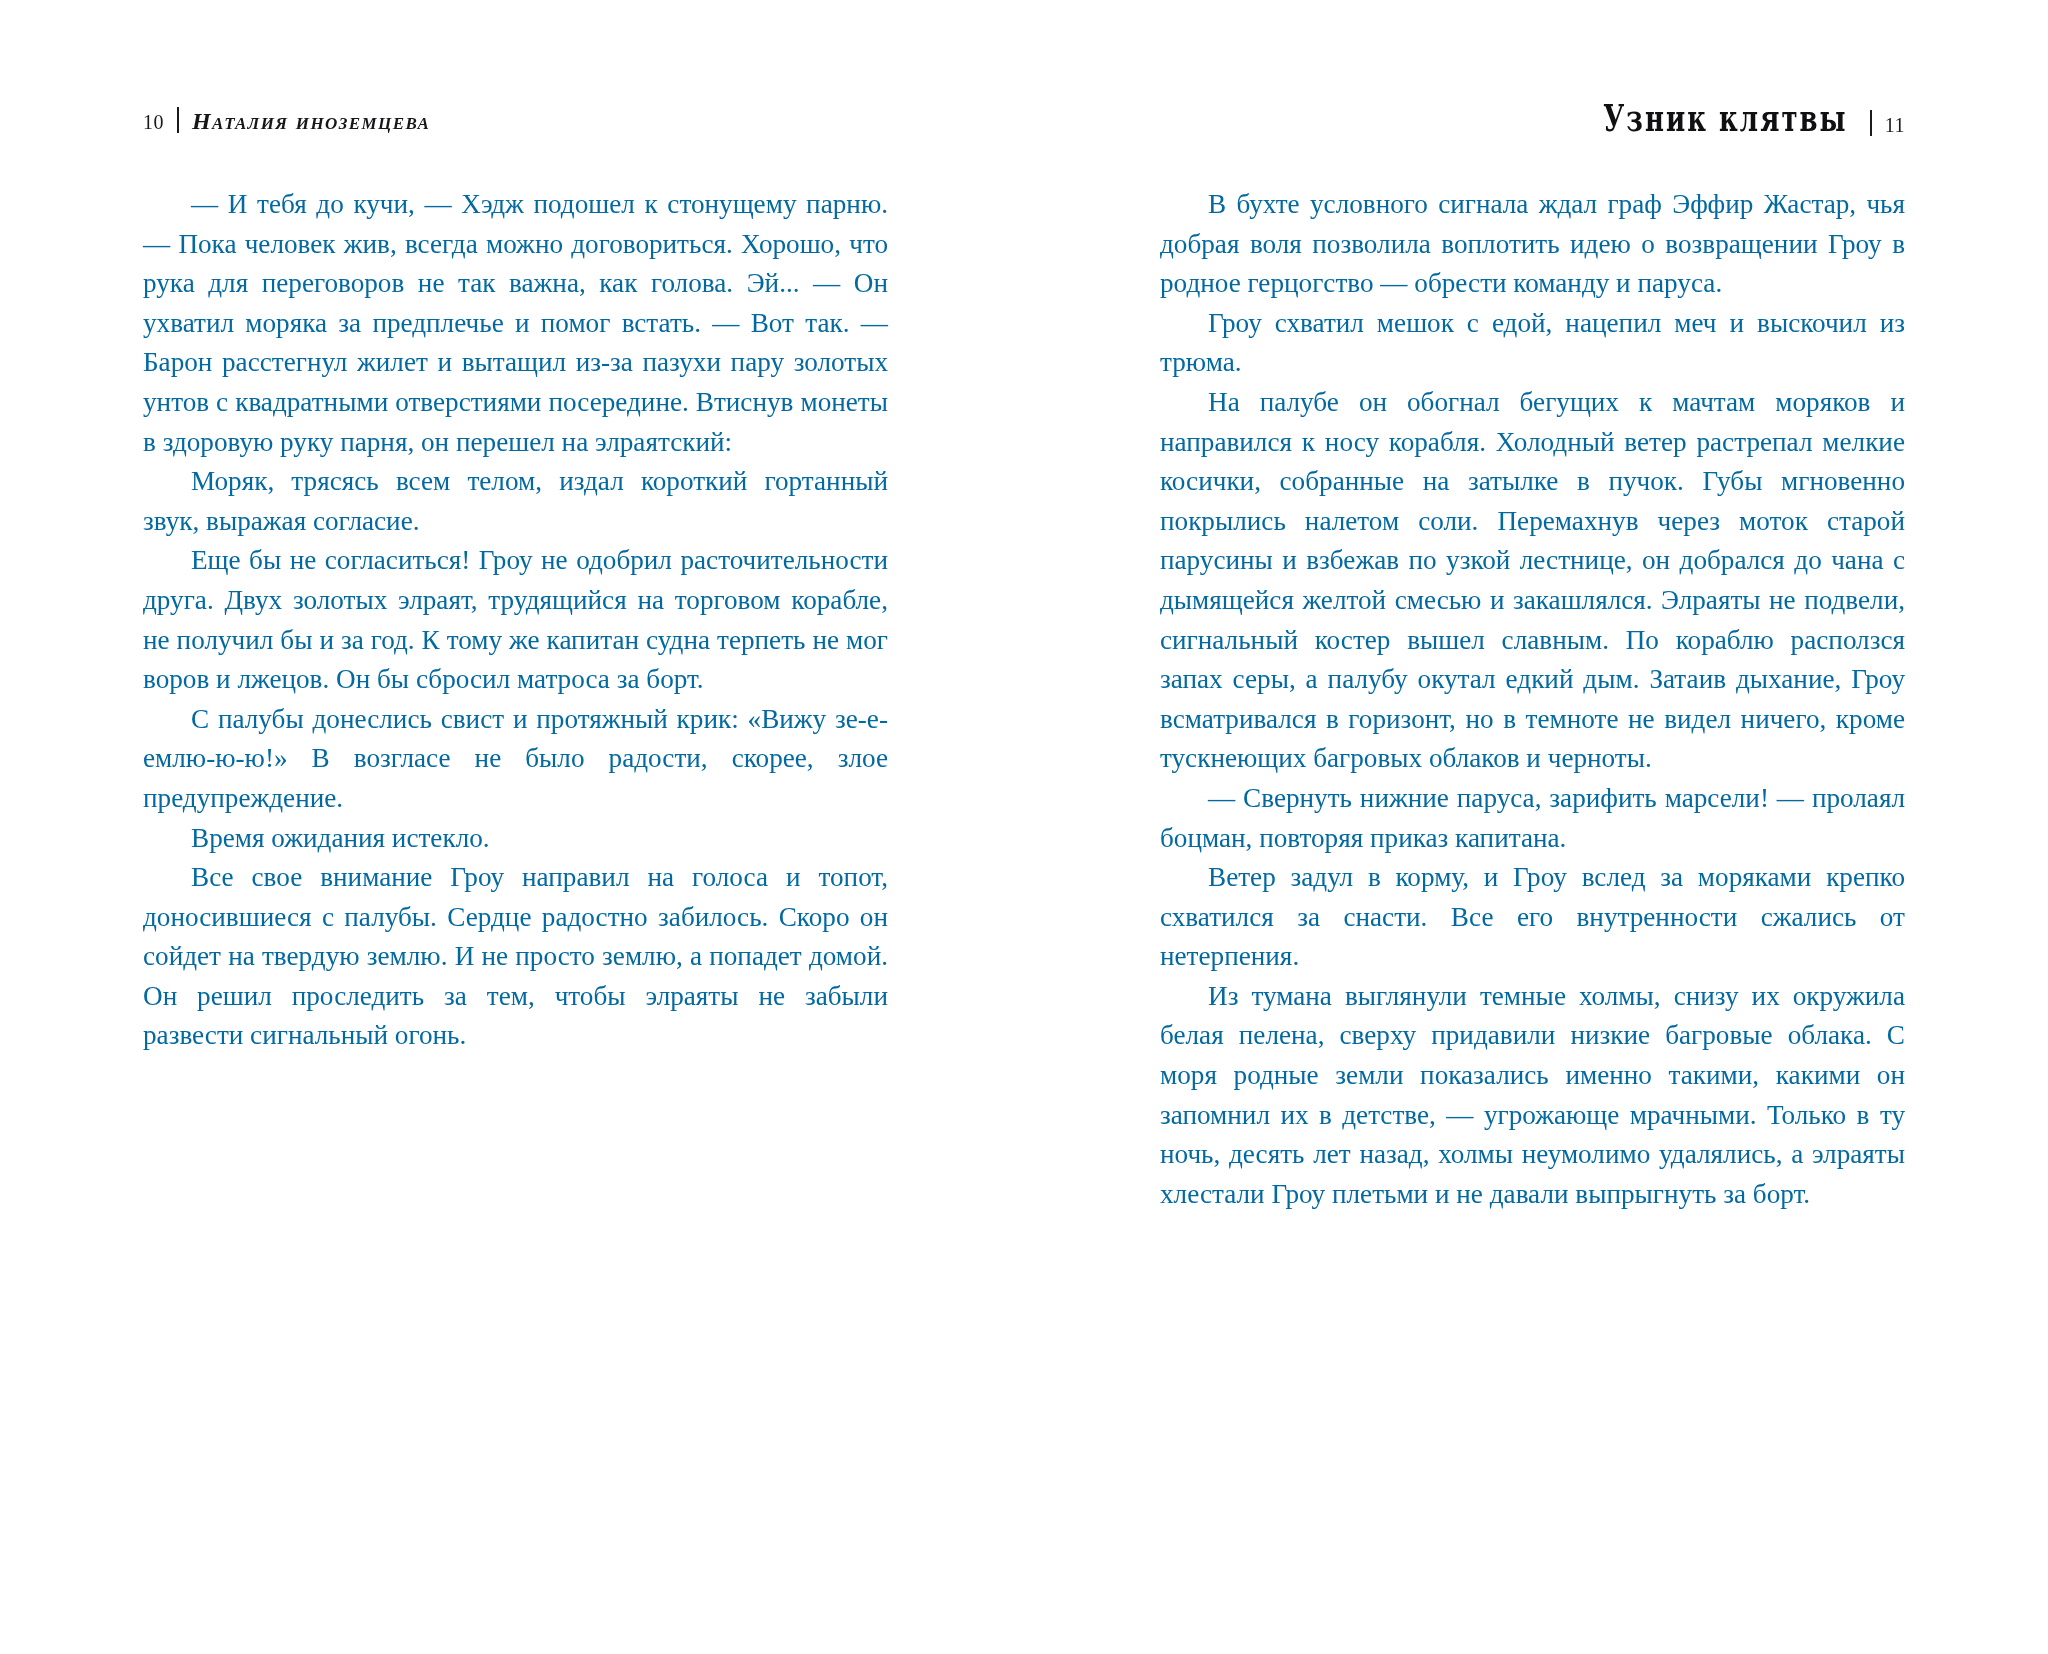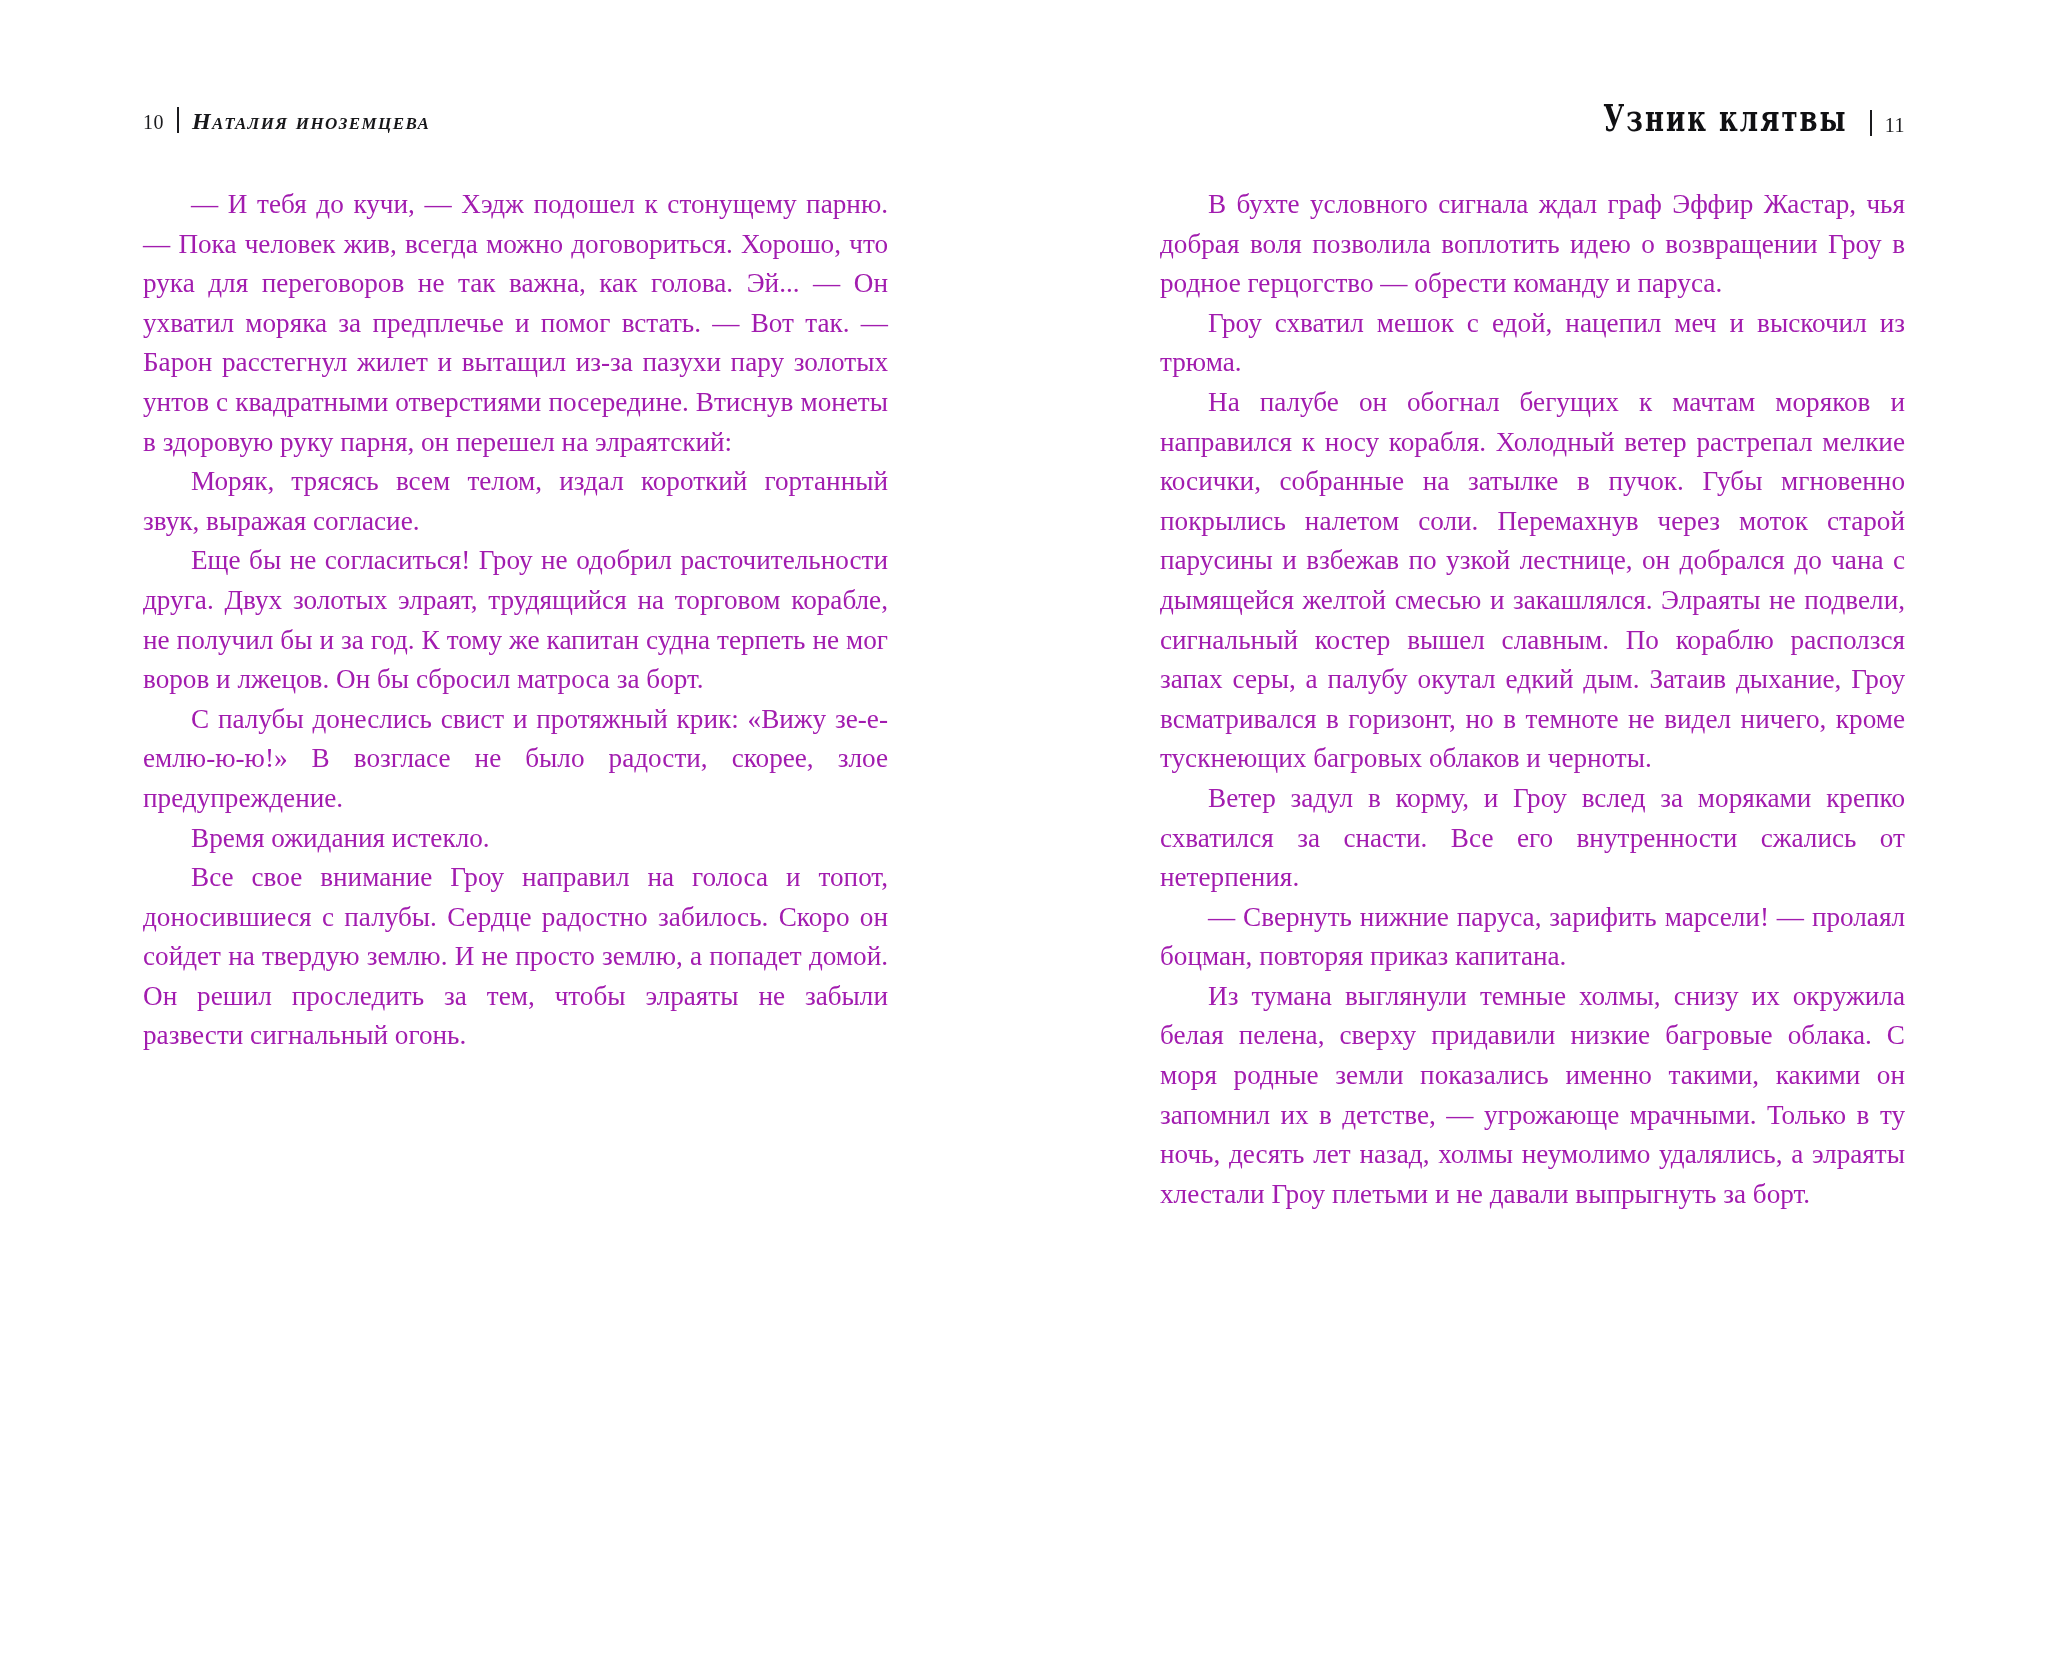--- a/index.html
+++ b/index.html
@@ -78,21 +78,21 @@
   
   .page-col {
     position: absolute;
     top: 185px;
     width: 745px;
     font-size: 27.2px;
     line-height: 39.6px;
     text-align: justify;
     text-justify: inter-word;
     hyphens: manual;
-    color: #a21caf;
+    color: #0369a1;
   }
 
   .page-col.left  { left: 143px; }
   .page-col.right { left: 1160px; }
 
   .page-col p {
     margin: 0;
     text-indent: 48px;
   }
 
@@ -122,18 +122,18 @@
     <p>Еще бы не согласиться! Гроу не одобрил расточительности друга. Двух золотых элраят, трудящийся на торговом корабле, не получил бы и за год. К тому же капитан судна терпеть не мог воров и лжецов. Он бы сбросил матроса за борт.</p>
     <p>С палубы донеслись свист и протяжный крик: «Вижу зе-е-емлю-ю-ю!» В возгласе не было радости, скорее, злое предупреждение.</p>
     <p>Время ожидания истекло.</p>
     <p>Все свое внимание Гроу направил на голоса и топот, доносившиеся с палубы. Сердце радостно забилось. Скоро он сойдет на твердую землю. И не просто землю, а попадет домой. Он решил проследить за тем, чтобы элраяты не забыли развести сигнальный огонь.</p>
   </div>
 
   <div class="page-col right">
     <p>В бухте условного сигнала ждал граф Эффир Жастар, чья добрая воля позволила воплотить идею о возвращении Гроу в родное герцогство — обрести команду и паруса.</p>
     <p>Гроу схватил мешок с едой, нацепил меч и выскочил из трюма.</p>
     <p>На палубе он обогнал бегущих к мачтам моряков и направился к носу корабля. Холодный ветер растрепал мелкие косички, собранные на затылке в пучок. Губы мгновенно покрылись налетом соли. Перемахнув через моток старой парусины и взбежав по узкой лестнице, он добрался до чана с дымящейся желтой смесью и закашлялся. Элраяты не подвели, сигнальный костер вышел славным. По кораблю расползся запах серы, а палубу окутал едкий дым. Затаив дыхание, Гроу всматривался в горизонт, но в темноте не видел ничего, кроме тускнеющих багровых облаков и черноты.</p>
+    <p>— Свернуть нижние паруса, зарифить марсели! — пролаял боцман, повторяя приказ капитана.</p>
     <p>Ветер задул в корму, и Гроу вслед за моряками крепко схватился за снасти. Все его внутренности сжались от нетерпения.</p>
-    <p>— Свернуть нижние паруса, зарифить марсели! — пролаял боцман, повторяя приказ капитана.</p>
     <p>Из тумана выглянули темные холмы, снизу их окружила белая пелена, сверху придавили низкие багровые облака. С моря родные земли показались именно такими, какими он запомнил их в детстве, — угрожающе мрачными. Только в ту ночь, десять лет назад, холмы неумолимо удалялись, а элраяты хлестали Гроу плетьми и не давали выпрыгнуть за борт.</p>
   </div>
 
 </div>
 
 </body></html>

